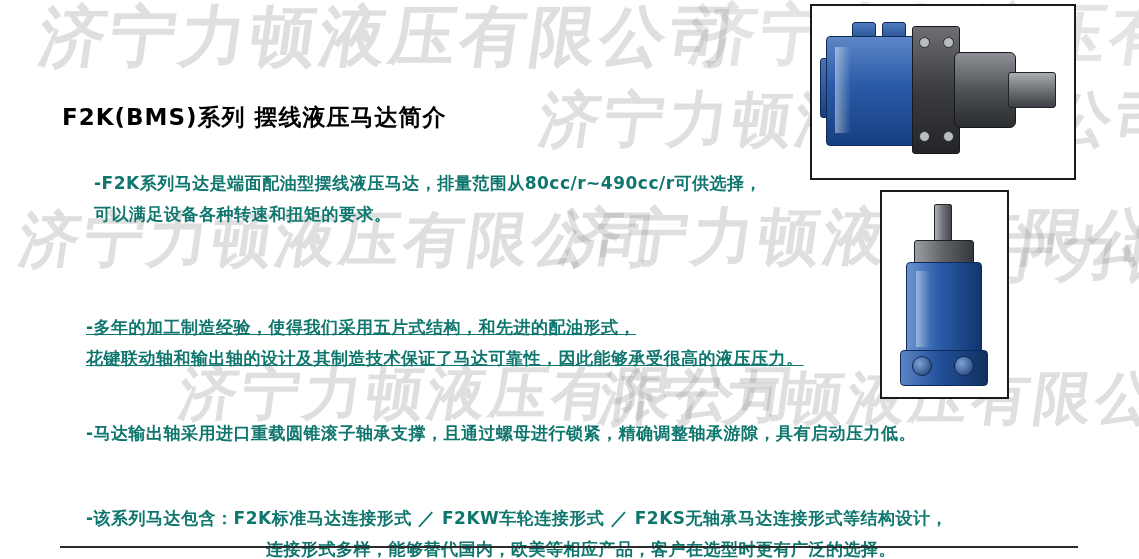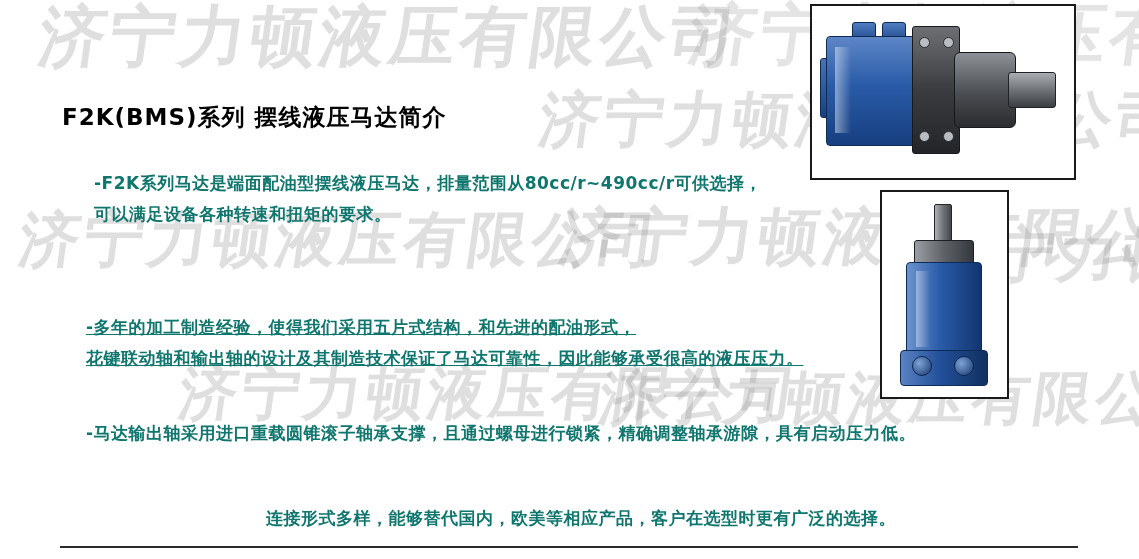--- a/index.html
+++ b/index.html
@@ -279,20 +279,21 @@
 <div class="page">
 
   <div class="doc-title">F2K(BMS)系列 摆线液压马达简介</div>
 
   <div class="para p1">-F2K系列马达是端面配油型摆线液压马达，排量范围从80cc/r~490cc/r可供选择，
  可以满足设备各种转速和扭矩的要求。</div>
   <div class="para p3">-多年的加工制造经验，使得我们采用五片式结构，和先进的配油形式，
   花键联动轴和输出轴的设计及其制造技术保证了马达可靠性，因此能够承受很高的液压压力。</div>
   <div class="para p4">-马达输出轴采用进口重载圆锥滚子轴承支撑，且通过螺母进行锁紧，精确调整轴承游隙，具有启动压力低。</div>
   <div class="para p5">
+    <span>-该系列马达包含：F2K标准马达连接形式 ／ F2KW车轮连接形式 ／ F2KS无轴承马达连接形式等结构设计，</span>
     <span class="indent">连接形式多样，能够替代国内，欧美等相应产品，客户在选型时更有广泛的选择。</span>
   </div>
 
   <div class="rule"></div>
 
   <div class="photo photo-top">
     <div class="photo-inner">
       <div class="mA-rear"></div>
       <div class="mA-port1"></div>
       <div class="mA-port2"></div>

